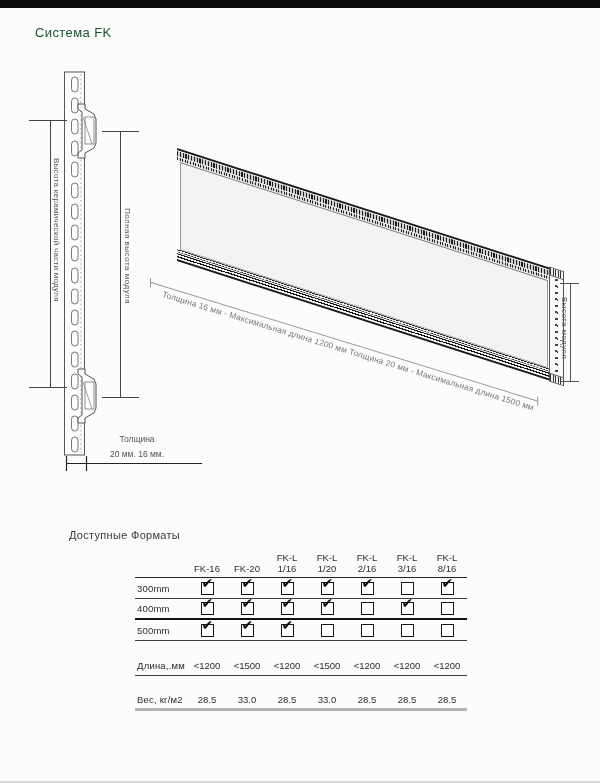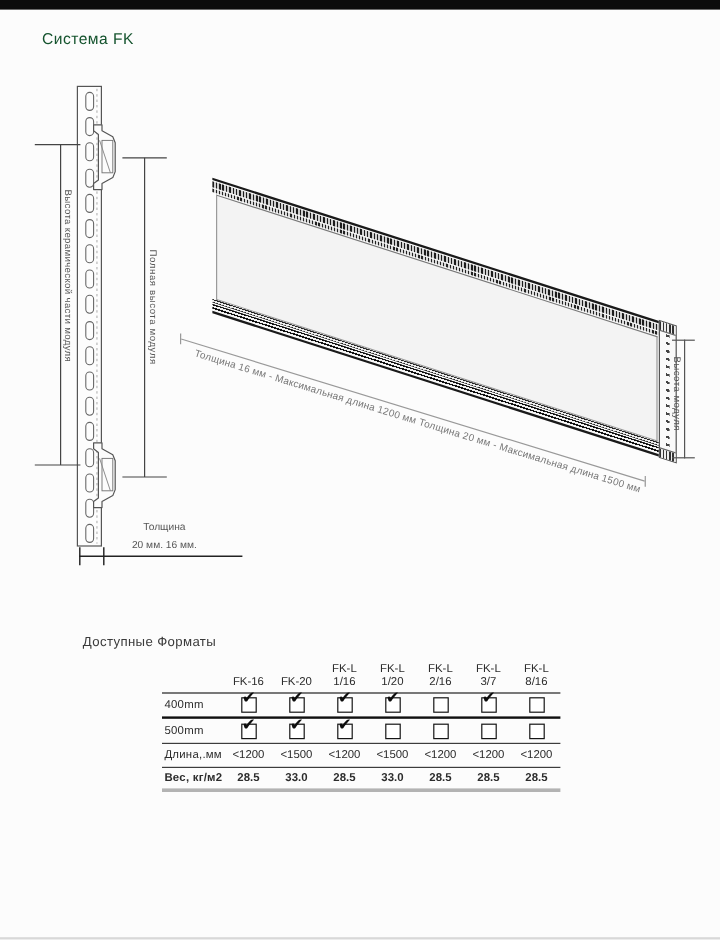--- a/index.html
+++ b/index.html
@@ -54,22 +54,22 @@
   
   .formats-title{position:absolute;left:69px;top:529px;font-size:11px;letter-spacing:.3px;color:#3a3a3a;}
   .ftable{position:absolute;left:135px;top:552px;width:332px;font-size:9.5px;color:#2c2c2c;}
   .frow{display:flex;box-sizing:border-box;}
   .lbl-cell{width:52px;display:flex;align-items:center;padding-left:2px;box-sizing:border-box;letter-spacing:.2px;}
   .col{width:40px;display:flex;justify-content:center;align-items:center;box-sizing:border-box;}
   .hrow{height:26px;border-bottom:1.5px solid #222;}
   .hcell{flex-direction:column;justify-content:flex-end;line-height:1.18;padding-bottom:3px;text-align:center;}
   .crow{height:21px;border-bottom:1.2px solid #3c3c3c;}
   .crow.thick{border-bottom:2.5px solid #101010;}
-  .irow{height:20px;border-bottom:1.2px solid #3c3c3c;}
-  .irow.last{border-bottom:3px solid #b3b3b3;font-weight:bold;}
+  .irow{height:20px;border-bottom:1.2px solid #3c3c3c;margin-top:15px;}
+  .irow.last{border-bottom:3px solid #b3b3b3;}
   .cb{position:relative;width:11px;height:11px;border:1.5px solid #151515;background:#fff;box-sizing:content-box;}
   .cb.checked::after{content:"✔";position:absolute;left:0;top:-8px;font-size:14px;font-weight:bold;
       color:#0d0d0d;font-family:"DejaVu Sans",sans-serif;}
 </style>
 </head>
 <body>
 
 <div class="page">
   <div class="topbar"></div>
 
@@ -183,28 +183,52 @@
       <div class="col hcell">
         <span>FK-L</span>
         <span>1/20</span>
         </div>
       <div class="col hcell">
         <span>FK-L</span>
         <span>2/16</span>
         </div>
       <div class="col hcell">
         <span>FK-L</span>
-        <span>3/7</span>
+        <span>3/16</span>
         </div>
       <div class="col hcell">
         <span>FK-L</span>
         <span>8/16</span>
         </div>
     </div>
 
+    <div class="frow crow">
+      <div class="lbl-cell">300mm</div>
+      <div class="col">
+          <span class="cb checked"></span>
+        </div>
+      <div class="col">
+          <span class="cb checked"></span>
+        </div>
+      <div class="col">
+          <span class="cb checked"></span>
+        </div>
+      <div class="col">
+          <span class="cb checked"></span>
+        </div>
+      <div class="col">
+          <span class="cb checked"></span>
+        </div>
+      <div class="col">
+          <span class="cb"></span>
+        </div>
+      <div class="col">
+          <span class="cb checked"></span>
+        </div>
+    </div>
 
     <div class="frow crow thick">
       <div class="lbl-cell">400mm</div>
       <div class="col">
           <span class="cb checked"></span>
         </div>
       <div class="col">
           <span class="cb checked"></span>
         </div>
       <div class="col">

